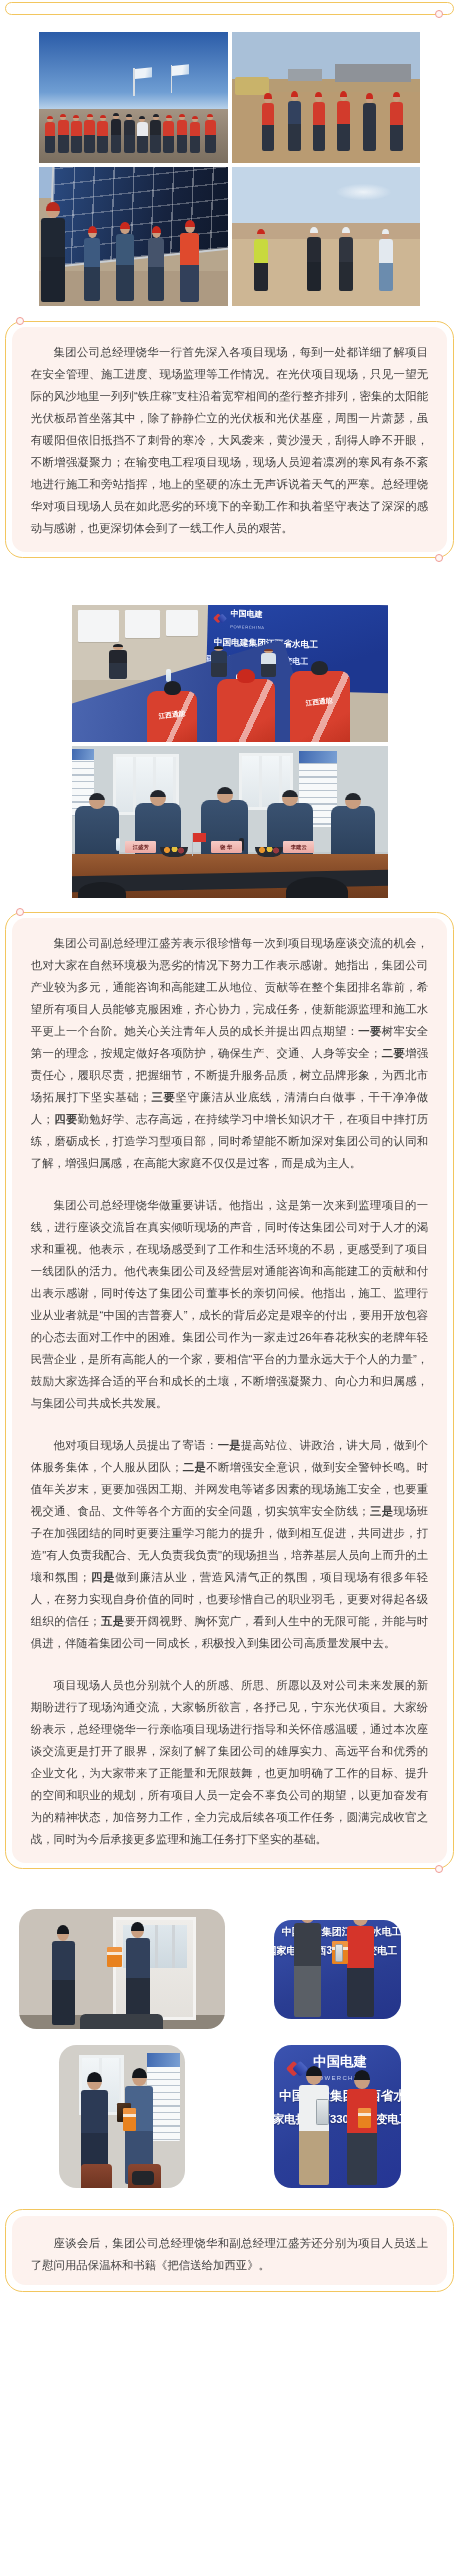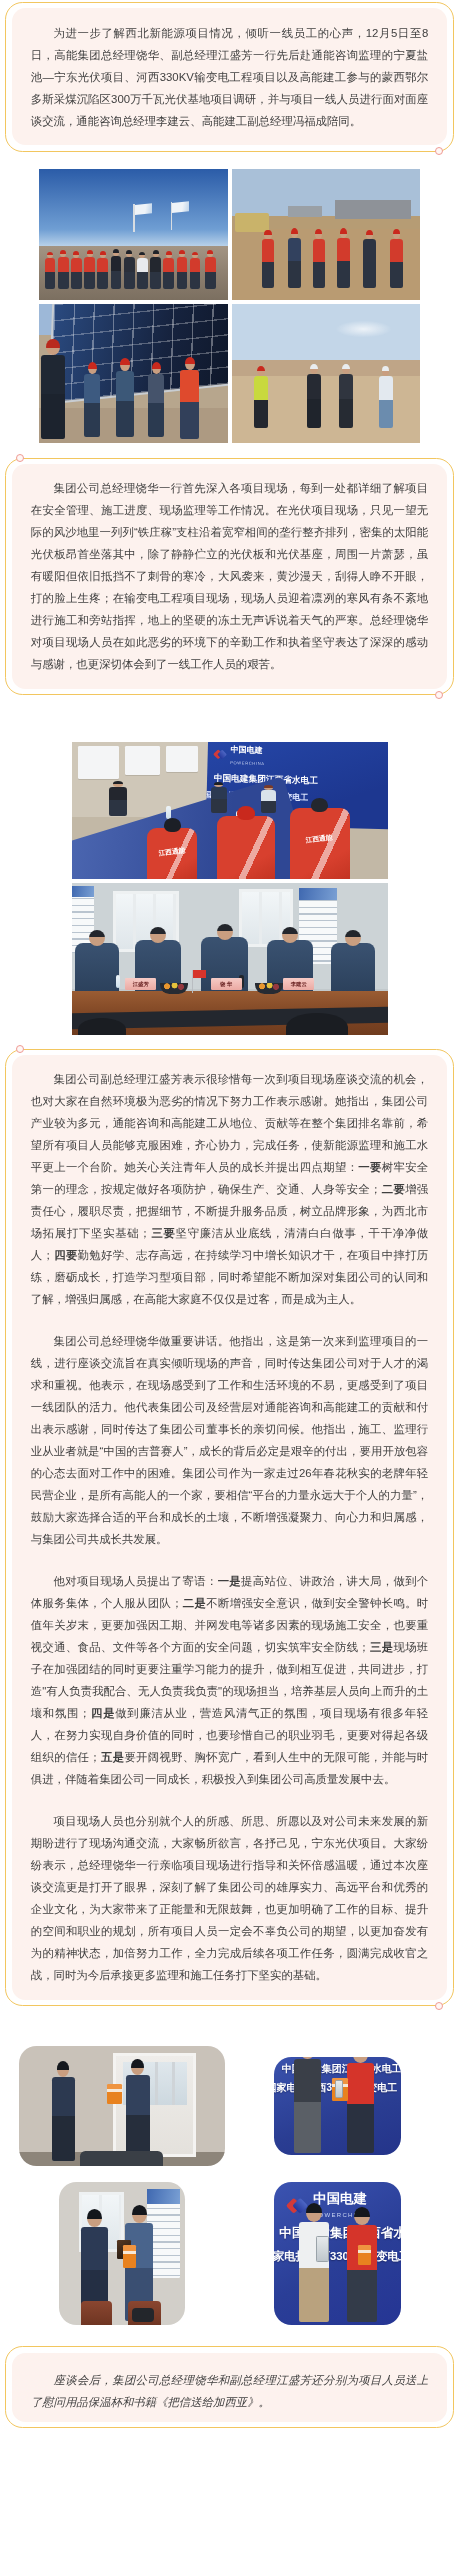--- a/index.html
+++ b/index.html
@@ -59,21 +59,21 @@
   .meetA{height:137px;margin-top:47px;}
   .meetB{height:152px;margin-top:4px;}
   .g2{
     width:422px;margin:40px auto 0;
     display:grid;grid-template-columns:1fr 1fr;
     grid-template-rows:120px 164px;gap:5.4px 9.4px;
   }
   .g2 .photo{border-radius:17.4px;}
   .card-mt{margin-top:14.7px;}
   .card3-mt{margin-top:13.4px;}
-  .card4-mt{margin-top:10.7px;margin-bottom:10px;font-style:italic;}
+  .card4-mt{margin-top:10.7px;margin-bottom:10px;}
 
   
   .fig{position:absolute;bottom:var(--b,8%);left:var(--x,0);width:var(--w,10.7px);height:var(--h,40px);z-index:2;}
   .fig::before{
     content:"";display:block;width:56%;height:16%;margin:0 auto;
     border-radius:50%;
     background:linear-gradient(to bottom,var(--hat,#1d2126) 0 55%,#c99e80 55%);
   }
   .fig::after{
     content:"";display:block;width:100%;height:84%;
@@ -203,23 +203,20 @@
   .logo-big .logo-cn{font-size:13.4px;line-height:14.7px;}
   .logo-big .logo-en{font-size:6px;letter-spacing:1.3px;}
 </style>
 </head>
 <body>
 
 <main class="page">
 
   <section class="card">
     <span class="dot br"></span>
-    <div class="card-inner">
-      <p class="para"><span>为进一步了解西北新能源项目情况，倾听一线员工的心声，12月5日至8日，高能集团总经理饶华、副总经理江盛芳一行先后赴通能咨询监理的宁夏盐池—宁东光伏项目、河西330KV输变电工程项目以及高能建工参与的蒙西鄂尔多斯采煤沉陷区300万千瓦光伏基地项目调研，并与项目一线人员进行面对面座谈交流，通能咨询总经理李建云、高能建工副总经理冯福成陪同。</span></p>
-    </div>
   </section>
 
   <div class="g1">
     <figure class="photo ph-a" style="margin:0">
       <span class="wflag" style="left:50%"></span>
       <span class="wflag" style="left:70%;top:25%"></span>
       <i class="fig" style="--x:3%;--h:37px;--hat:#c9291d"></i>
       <i class="fig" style="--x:10%;--h:39px;--hat:#c9291d"></i>
       <i class="fig" style="--x:17%;--h:38px;--hat:#c9291d"></i>
       <i class="fig" style="--x:24%;--h:39px;--hat:#c9291d"></i>
@@ -260,21 +257,21 @@
       <i class="fig" style="--x:40%;--w:14px;--h:64px;--b:11%;--vest:#262a33;--leg:#1f242c;--hat:#e9edf0"></i>
       <i class="fig" style="--x:57%;--w:14px;--h:64px;--b:11%;--vest:#30353f;--leg:#262b33;--hat:#e9edf0"></i>
       <i class="fig" style="--x:78%;--w:14px;--h:62px;--b:11%;--vest:#e3e9ef;--leg:#6b8cae;--hat:#e9edf0"></i>
     </figure>
   </div>
 
   <section class="card card-mt">
     <span class="dot tl"></span>
     <span class="dot br"></span>
     <div class="card-inner">
-      <p class="para"><span>集团公司总经理饶华一行首先深入各项目现场，每到一处都详细了解项目在安全管理、施工进度、现场监理等工作情况。在光伏项目现场，只见一望无际的风沙地里一列列“铁庄稼”支柱沿着宽窄相间的垄行整齐排列，密集的太阳能光伏板昂首坐落其中，除了静静伫立的光伏板和光伏基座，周围一片萧瑟，虽有暖阳但依旧抵挡不了刺骨的寒冷，大风袭来，黄沙漫天，刮得人睁不开眼，打的脸上生疼；在输变电工程项目现场，现场人员迎着凛冽的寒风有条不紊地进行施工和旁站指挥，地上的坚硬的冻土无声诉说着天气的严寒。总经理饶华对项目现场人员在如此恶劣的环境下的辛勤工作和执着坚守表达了深深的感动与感谢，也更深切体会到了一线工作人员的艰苦。</span></p>
+      <p class="para"><span>集团公司总经理饶华一行首先深入各项目现场，每到一处都详细了解项目在安全管理、施工进度、现场监理等工作情况。在光伏项目现场，只见一望无际的风沙地里一列列“铁庄稼”支柱沿着宽窄相间的垄行整齐排列，密集的太阳能光伏板昂首坐落其中，除了静静伫立的光伏板和光伏基座，周围一片萧瑟，虽有暖阳但依旧抵挡不了刺骨的寒冷，大风袭来，黄沙漫天，刮得人睁不开眼，不断增强凝聚力；在输变电工程项目现场，现场人员迎着凛冽的寒风有条不紊地进行施工和旁站指挥，地上的坚硬的冻土无声诉说着天气的严寒。总经理饶华对项目现场人员在如此恶劣的环境下的辛勤工作和执着坚守表达了深深的感动与感谢，也更深切体会到了一线工作人员的艰苦。</span></p>
     </div>
   </section>
 
   <figure class="photo meet meetA ph-e" style="margin-left:auto;margin-right:auto">
     <span class="posterstrip" style="left:2%;width:13%;height:24%"></span>
     <span class="posterstrip" style="left:17%;width:11%;height:21%"></span>
     <span class="posterstrip" style="left:30%;width:10%;height:19%"></span>
     <div class="bannerA">
       <div class="logo-row">
         <span class="dia">

